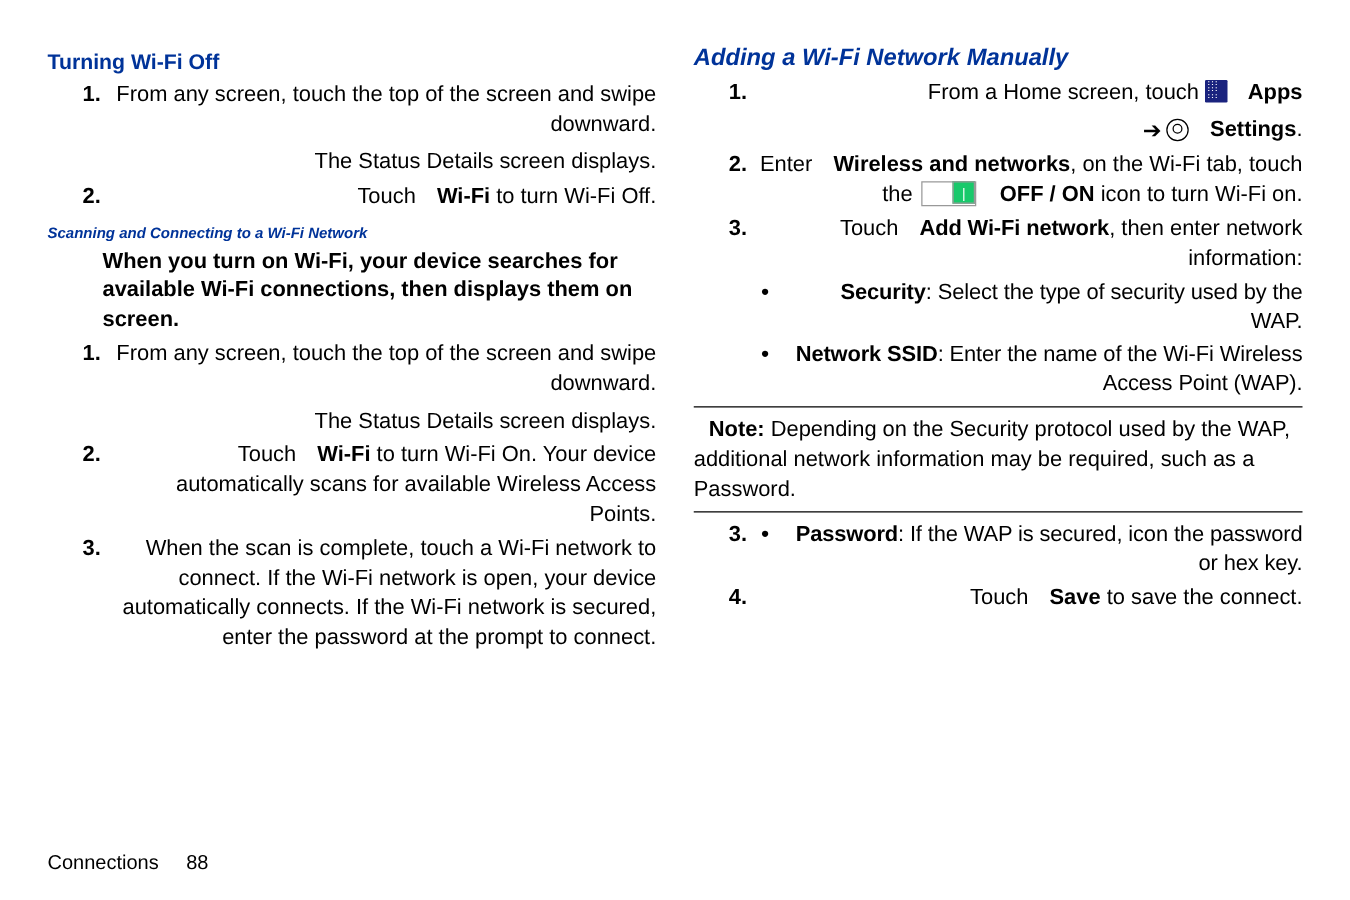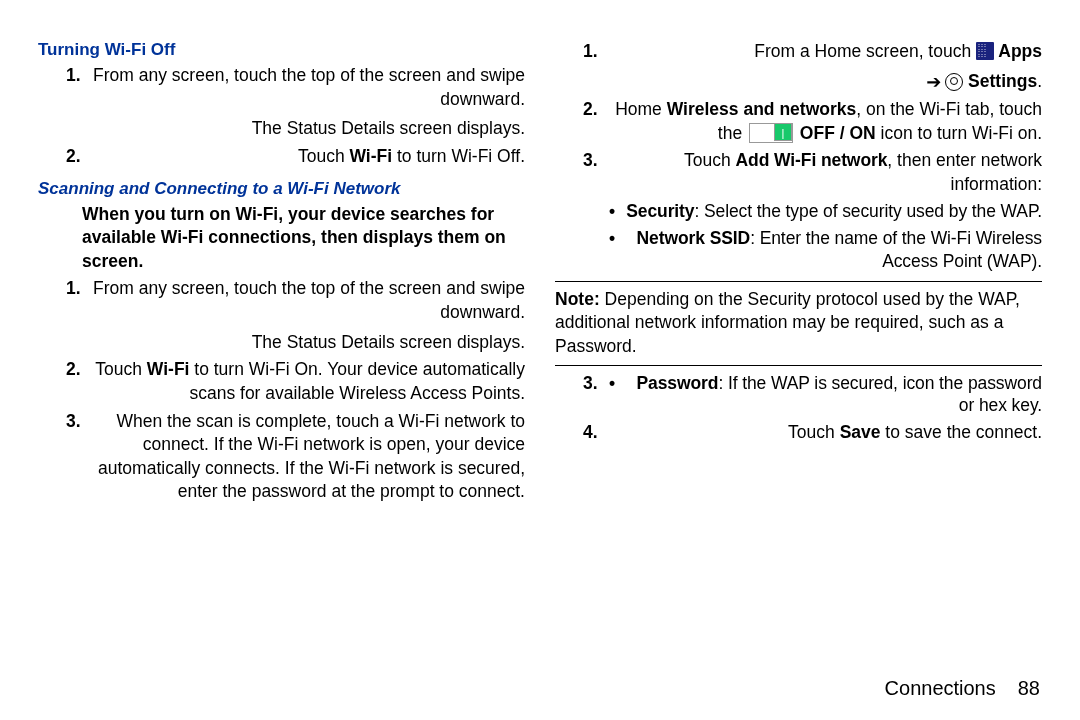--- a/index.html
+++ b/index.html
@@ -32,21 +32,21 @@
     color: #003399;
     font-weight: bold;
     font-style: italic;
     font-size: 19px;
     margin: 0 0 4px 0;
   }
   .heading-blue-italic-sm {
     color: #003399;
     font-weight: bold;
     font-style: italic;
-    font-size: 17px;
+    font-size: 12px;
     margin: 10px 0 4px 0;
   }
   ol {
     margin: 0;
     padding-left: 52px;
     counter-reset: item;
     list-style: none;
     text-align: right;
   }
   ol > li {
@@ -85,21 +85,21 @@
     content: "•";
     position: absolute;
     left: -14px;
     font-weight: bold;
   }
   .condensed {
     font-stretch: condensed;
     font-family: "Arial Narrow", Arial, sans-serif;
     letter-spacing: -0.1px;
   }
-  .bold { font-weight: bold; }
+  .bold { font-weight: bold; margin-left: 12px; }
   .note-block {
     border-top: 1.5px solid #000;
     border-bottom: 1.5px solid #000;
     padding: 6px 0;
     margin: 8px 0 6px 0;
     line-height: 1.35;
   }
   .apps-icon {
     display: inline-block;
     position: relative;
@@ -166,22 +166,21 @@
     height: 18px;
     background: #18c96b;
     border: 1px solid #999;
     color: #fff;
     font-size: 11px;
     text-align: center;
     line-height: 18px;
     box-sizing: border-box;
   }
   .footer {
-    text-align: right;
-    font-size: 20px;
+    font-size: 16px;
     padding-right: 2px;
     padding-top: 4px;
   }
   .footer .sep { display:inline-block; width:22px; }
 </style>
 </head>
 <body>
 
 <div class="columns">
 
@@ -207,29 +206,30 @@
       <li>
         <span>Touch </span><span class="bold">Wi-Fi</span><span> to turn Wi-Fi On. Your device automatically scans for available Wireless Access Points.</span>
       </li>
       <li>
         <span>When the scan is complete, touch a Wi-Fi network to connect. If the Wi-Fi network is open, your device automatically connects. If the Wi-Fi network is secured, enter the password at the prompt to connect.</span>
       </li>
     </ol>
   </div>
 
   <div class="col">
+    <div class="heading-blue-italic">Adding a Wi-Fi Network Manually</div>
     <ol>
       <li>
         <span>From a Home screen, touch </span><span class="apps-icon"></span><span class="bold"> Apps</span>
         <div class="subtext">
           <span class="arrow-icon">➔</span><span class="settings-icon"></span><span class="bold"> Settings</span><span>.</span>
         </div>
       </li>
       <li>
-        <span>Home </span><span class="bold">Wireless and networks</span><span>, on the Wi-Fi tab, touch the </span><span class="toggle-icon"></span><span class="bold"> OFF / ON</span><span> icon to turn Wi-Fi on.</span>
+        <span>Enter </span><span class="bold">Wireless and networks</span><span>, on the Wi-Fi tab, touch the </span><span class="toggle-icon"></span><span class="bold"> OFF / ON</span><span> icon to turn Wi-Fi on.</span>
       </li>
       <li>
         <span>Touch </span><span class="bold condensed">Add Wi-Fi network</span><span>, then enter network information:</span>
         <ul class="bullets">
           <li class="condensed"><span class="bold">Security</span><span>: Select the type of security used by the WAP.</span></li>
           <li class="condensed"><span class="bold">Network SSID</span><span>: Enter the name of the Wi-Fi Wireless Access Point (WAP).</span></li>
         </ul>
       </li>
     </ol>
 

